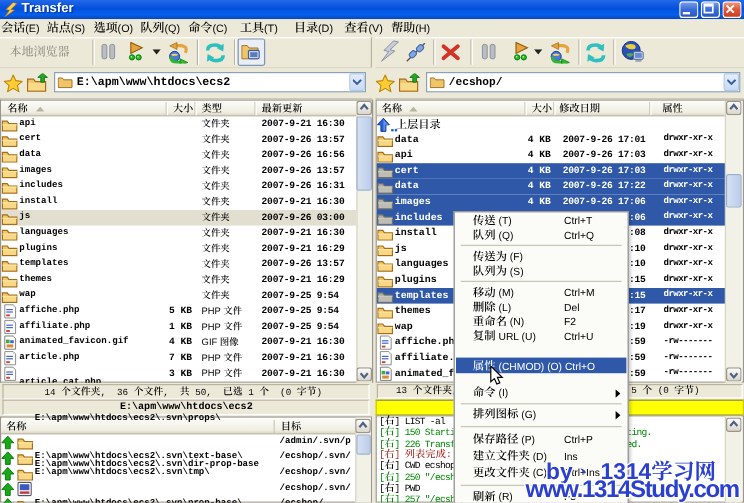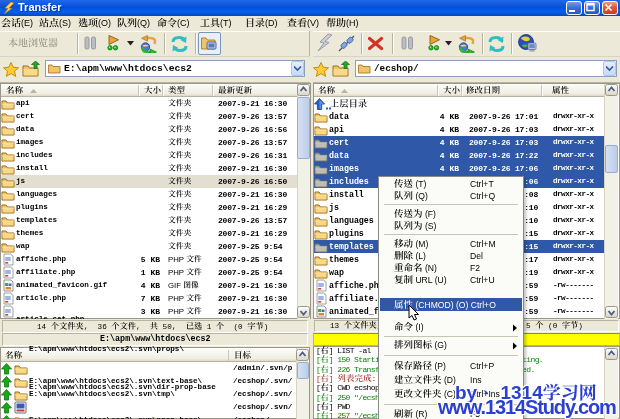--- a/index.html
+++ b/index.html
@@ -353,21 +353,21 @@
     <path d="M1 3 L5 3 L6.5 5 L13 5 L13 11 L1 11 Z" fill="#EFC56A" stroke="#A36D1A" stroke-width="1"></path>
     <path d="M1 5.5 L13 5.5 L13 6.5 L1 6.5 Z" fill="#FFE79C"></path>
     <path d="M1.5 6 L12.5 6 L12.5 10.5 L1.5 10.5 Z" fill="#FFE79C" opacity="0.55"></path>
   </svg>
 <div style="position:absolute;left:16px;top:178px;font-family:'Liberation Mono';font-size:7.6px;font-weight:bold;color:#000;white-space:pre;line-height:1;">js</div>
 <svg style="position:absolute;left:168px;top:177px;overflow:visible" width="26" height="9" fill="#000">
     <use href="#u6587" transform="translate(0.0,6.6) scale(0.00780,-0.00780)"></use>
     <use href="#u4EF6" transform="translate(7.8,6.6) scale(0.00780,-0.00780)"></use>
     <use href="#u5939" transform="translate(15.6,6.6) scale(0.00780,-0.00780)"></use>
   </svg>
-<div style="position:absolute;left:218px;top:178px;font-family:'Liberation Mono';font-size:8px;font-weight:bold;color:#000;white-space:pre;line-height:1;letter-spacing:-0.2px;">2007-9-26 16:50</div>
+<div style="position:absolute;left:218px;top:178px;font-family:'Liberation Mono';font-size:8px;font-weight:bold;color:#000;white-space:pre;line-height:1;letter-spacing:-0.2px;">2007-9-26 03:00</div>
 <svg style="position:absolute;left:1px;top:189px;" width="14" height="12">
     <path d="M1 3 L5 3 L6.5 5 L13 5 L13 11 L1 11 Z" fill="#EFC56A" stroke="#A36D1A" stroke-width="1"></path>
     <path d="M1 5.5 L13 5.5 L13 6.5 L1 6.5 Z" fill="#FFE79C"></path>
     <path d="M1.5 6 L12.5 6 L12.5 10.5 L1.5 10.5 Z" fill="#FFE79C" opacity="0.55"></path>
   </svg>
 <div style="position:absolute;left:16px;top:191px;font-family:'Liberation Mono';font-size:7.6px;font-weight:bold;color:#000;white-space:pre;line-height:1;">languages</div>
 <svg style="position:absolute;left:168px;top:190px;overflow:visible" width="26" height="9" fill="#000">
     <use href="#u6587" transform="translate(0.0,6.6) scale(0.00780,-0.00780)"></use>
     <use href="#u4EF6" transform="translate(7.8,6.6) scale(0.00780,-0.00780)"></use>
     <use href="#u5939" transform="translate(15.6,6.6) scale(0.00780,-0.00780)"></use>

